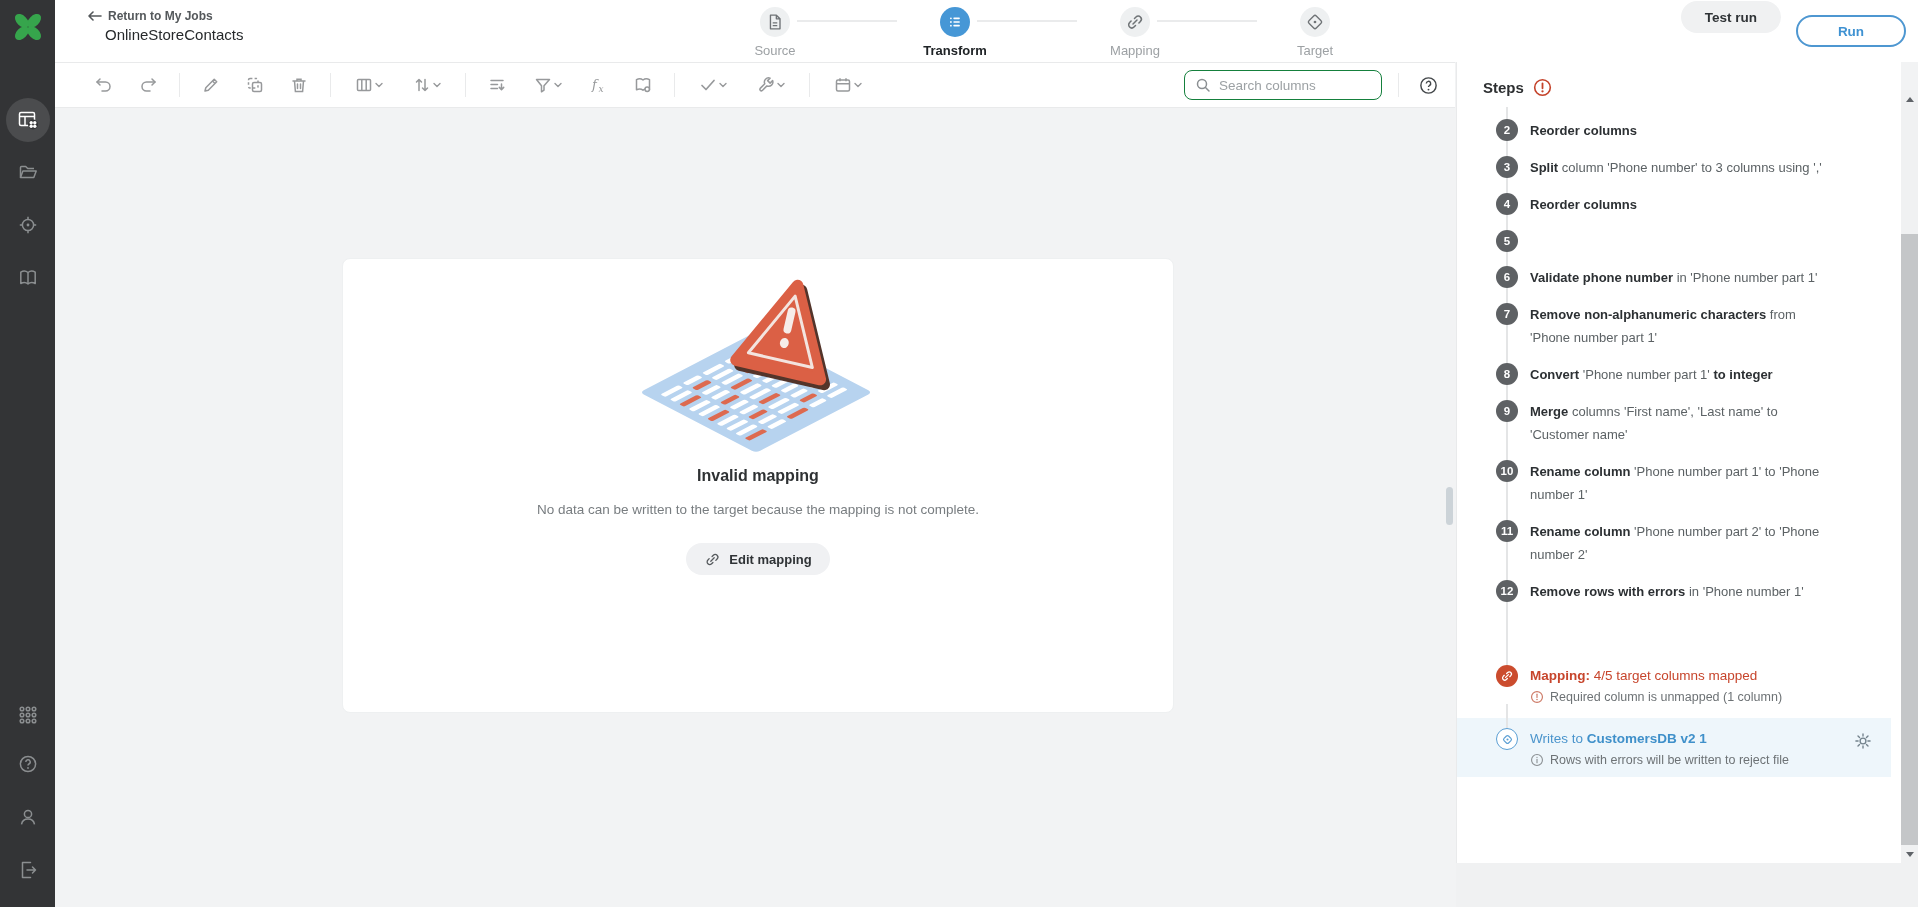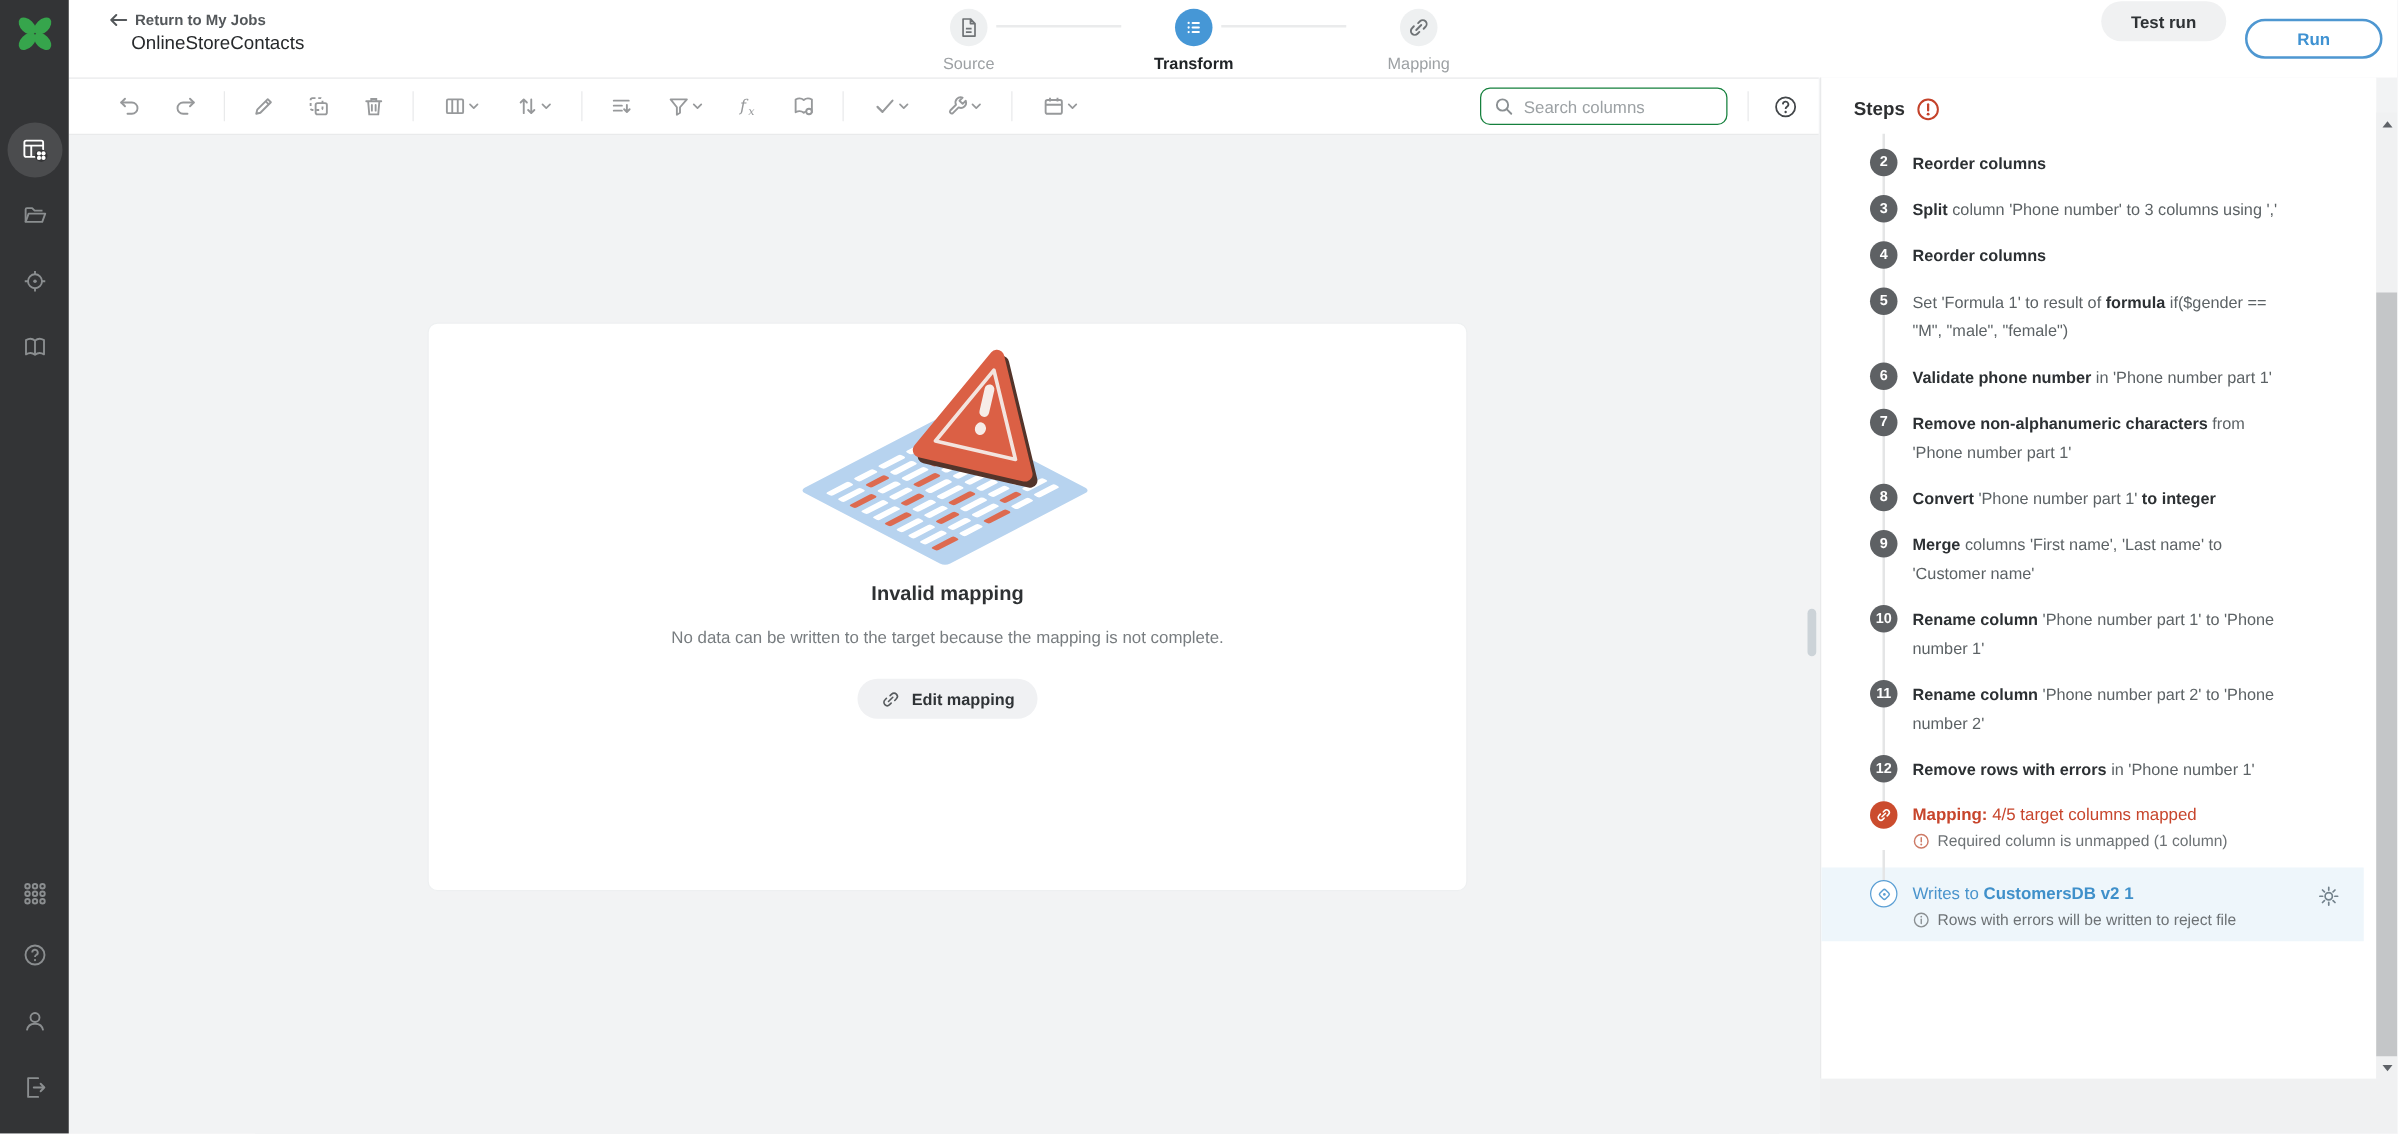--- a/index.html
+++ b/index.html
@@ -49,21 +49,21 @@
   
   .steps-panel { position:absolute; left:1456px; top:62px; width:445px; height:801px; background:#fff; border-left:1px solid #e9eaeb; padding:16px 10px 0 26px; overflow:hidden; }
   .panel-title-row { display:flex; align-items:center; gap:9px; }
   .panel-title { font-size:15px; font-weight:bold; color:#2d2f31; }
   .timeline { position:relative; margin-left:13px; margin-top:22px; display:flex; flex-direction:column; gap:14px; }
   .timeline::before { content:""; position:absolute; left:10px; top:-12px; bottom:100px; width:2px; background:#e4e5e6; z-index:0; }
   .srow { display:flex; gap:12px; position:relative; z-index:1; cursor:pointer; }
   .snum { flex:0 0 22px; width:22px; height:22px; border-radius:50%; background:#5e6164; color:#fff; font-size:11.5px; font-weight:bold; display:flex; align-items:center; justify-content:center; }
   .stext { width:292px; font-size:13px; line-height:23px; color:#5c6265; }
   .stext b { color:#2c3033; }
-  .mapping-row { display:flex; gap:12px; position:relative; z-index:1; cursor:pointer; }
+  .mapping-row { display:flex; gap:12px; position:relative; z-index:1; cursor:pointer;margin-top:48px; }
   .map-circle { flex:0 0 22px; width:22px; height:22px; border-radius:50%; background:#cb4c2e; display:flex; align-items:center; justify-content:center; }
   .map-line1 { font-size:13.5px; line-height:22px; color:#c7452c; }
   .map-line1 b { color:#c7452c; }
   .subnote { display:flex; align-items:center; gap:6px; margin-top:3px; font-size:12.5px; color:#6d7275; }
   .writes-row { position:relative; margin-left:-39px; padding:10px 12px 10px 39px; background:#eef6fb; display:flex; gap:12px; cursor:pointer; }
   .writes-row::before { content:""; position:absolute; left:49px; top:-14px; width:2px; height:24px; background:#e4e5e6; }
   .writes-circle { flex:0 0 22px; width:22px; height:22px; border-radius:50%; border:1.5px solid #5b9fd4; background:#fff; display:flex; align-items:center; justify-content:center; }
   .writes-line1 { font-size:13.5px; line-height:22px; color:#4a94cc; }
   .writes-line1 b { color:#3f90ca; }
   .gear-btn { position:absolute; right:16px; top:12px; width:22px; height:22px; background:none; border:none; cursor:pointer; }
@@ -196,20 +196,29 @@
       </div>
       <div class="stepper-item">
         <div class="step-circle">
           <svg width="20" height="20" viewBox="0 0 20 20" fill="none" stroke="#6f7376" stroke-width="1.5" stroke-linecap="round">
             <path d="M8 12l4-4"></path>
             <path d="M9.5 6.5 11 5a3.1 3.1 0 0 1 4.4 4.4L13.9 11"></path>
             <path d="M10.5 13.5 9 15a3.1 3.1 0 0 1-4.4-4.4L6.1 9"></path>
           </svg>
         </div>
         <div class="stepper-label">Mapping</div>
+      </div>
+      <div class="stepper-item">
+        <div class="step-circle">
+          <svg width="20" height="20" viewBox="0 0 22 22" fill="none" stroke="#6f7376" stroke-width="1.5" stroke-linejoin="round">
+            <rect x="5.3" y="5.3" width="11.4" height="11.4" rx="2" transform="rotate(45 11 11)"></rect>
+            <circle cx="11" cy="11" r="1.5" fill="#6f7376" stroke="none"></circle>
+          </svg>
+        </div>
+        <div class="stepper-label">Target</div>
       </div>
     </div>
 
     <button class="btn-testrun">Test run</button>
     <button class="btn-run">Run</button>
   </header>
 
   <div class="toolbar">
     <button class="tbi">
       <svg width="20" height="20" viewBox="0 0 20 20" fill="none" stroke="#97999b" stroke-width="1.5" stroke-linecap="round" stroke-linejoin="round">
@@ -432,21 +441,20 @@
     <div class="stext"><b>Split</b><span> column 'Phone number' to 3 columns using ','</span></div>
   </div>
 
   <div class="srow">
     <div class="snum">4</div>
     <div class="stext"><b>Reorder columns</b></div>
   </div>
 
   <div class="srow">
     <div class="snum">5</div>
-    <div class="stext"><span>Set 'Formula 1' to result of </span><b>formula</b><span> if($gender == "M", "male", "female")</span></div>
   </div>
 
   <div class="srow">
     <div class="snum">6</div>
     <div class="stext"><b>Validate phone number</b><span> in 'Phone number part 1'</span></div>
   </div>
 
   <div class="srow">
     <div class="snum">7</div>
     <div class="stext"><b>Remove non-alphanumeric characters</b><span> from 'Phone number part 1'</span></div>

